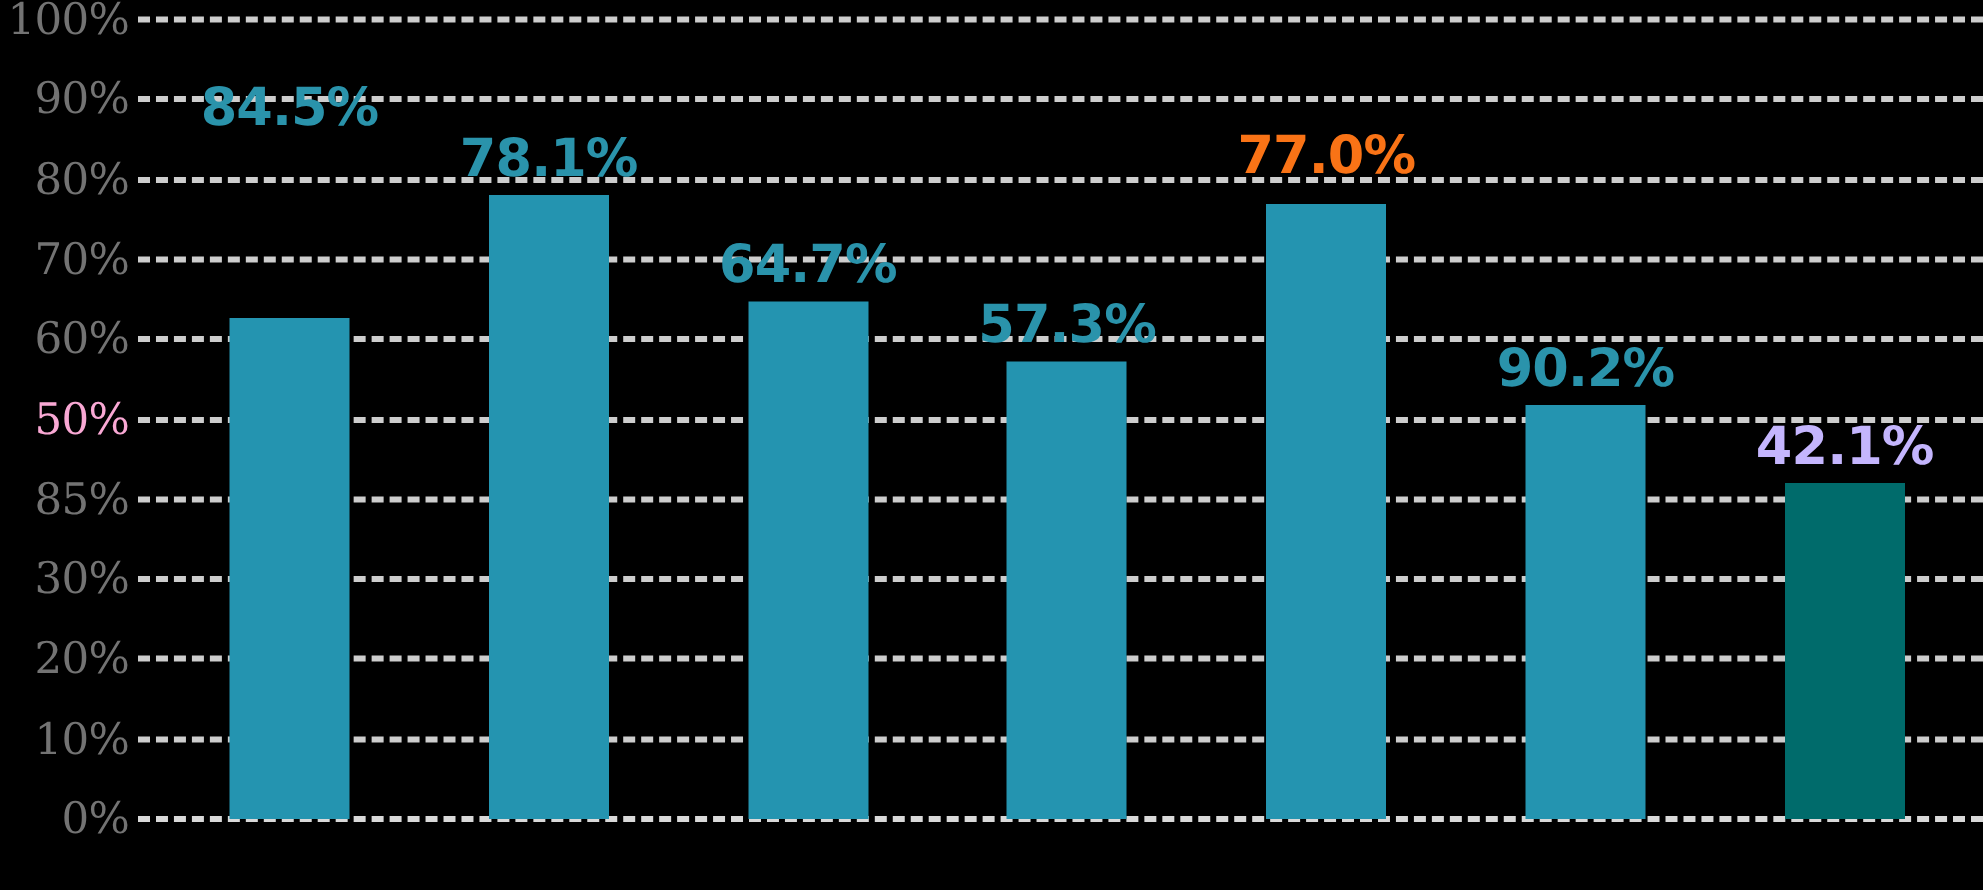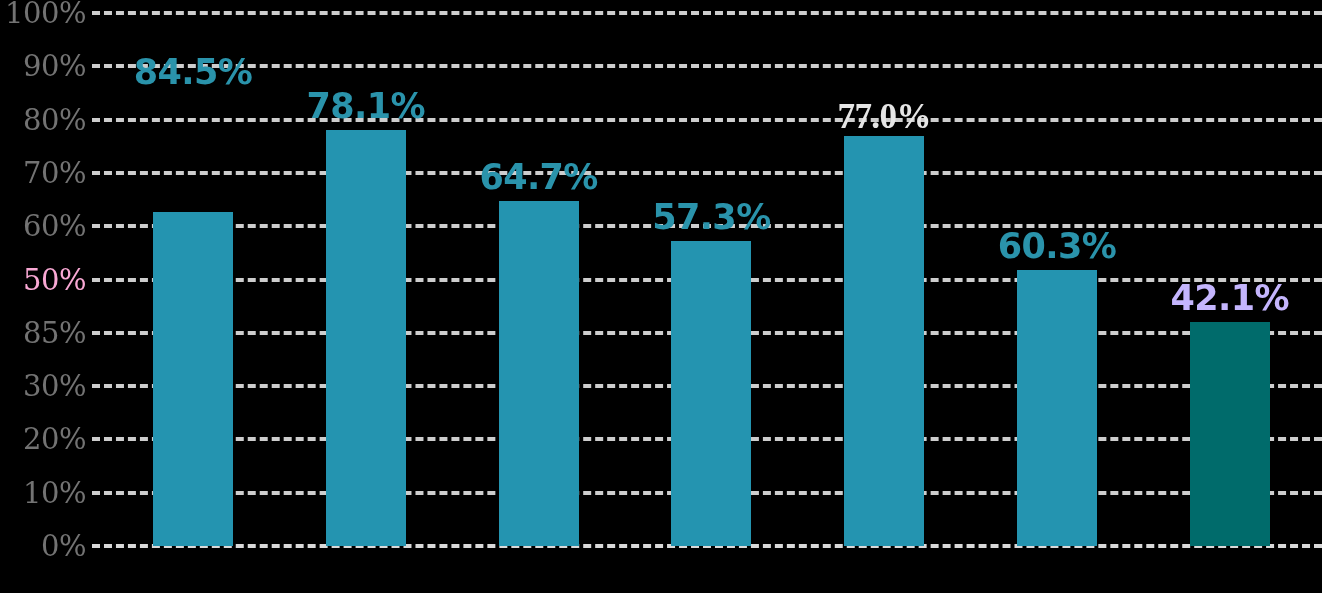--- a/index.html
+++ b/index.html
@@ -154,25 +154,25 @@
         <div class="bar" style="left: 406.6px; width: 80px; height: 344.851px;">
           <div class="bar-rect" style="background: rgb(36, 148, 176);"></div>
           <div class="bar-value-label" style="bottom: 350.851px; color: rgb(42, 147, 171);">64.7%</div>
         </div>
         <div class="bar" style="left: 579.4px; width: 80px; height: 305.409px;">
           <div class="bar-rect" style="background: rgb(36, 148, 176);"></div>
           <div class="bar-value-label" style="bottom: 311.409px; color: rgb(42, 147, 171);">57.3%</div>
         </div>
         <div class="bar" style="left: 752.2px; width: 80px; height: 410.41px;">
           <div class="bar-rect" style="background: rgb(36, 148, 176);"></div>
-          <div class="bar-value-label" style="bottom: 412px; color: #e5e5e5; font-family: Liberation Serif, serif;">77.0%</div>
+          <div class="bar-value-label" style="bottom: 424px; color: #f97316;">77.0%</div>
         </div>
         <div class="bar" style="left: 925px; width: 80px; height: 275.561px;">
           <div class="bar-rect" style="background: rgb(36, 148, 176);"></div>
-          <div class="bar-value-label" style="bottom: 281.561px; color: rgb(42, 147, 171);">60.3%</div>
+          <div class="bar-value-label" style="bottom: 281.561px; color: rgb(42, 147, 171);">90.2%</div>
         </div>
         <div class="bar highlight" style="left: 1097.8px; width: 80px; height: 224.393px;">
           <div class="bar-rect" style="background: rgb(0, 107, 107);"></div>
           <div class="bar-value-label" style="bottom: 230.393px; color: #c4b5fd;">42.1%</div>
         </div>
       </div>
   </div>
 
 </div>
 

